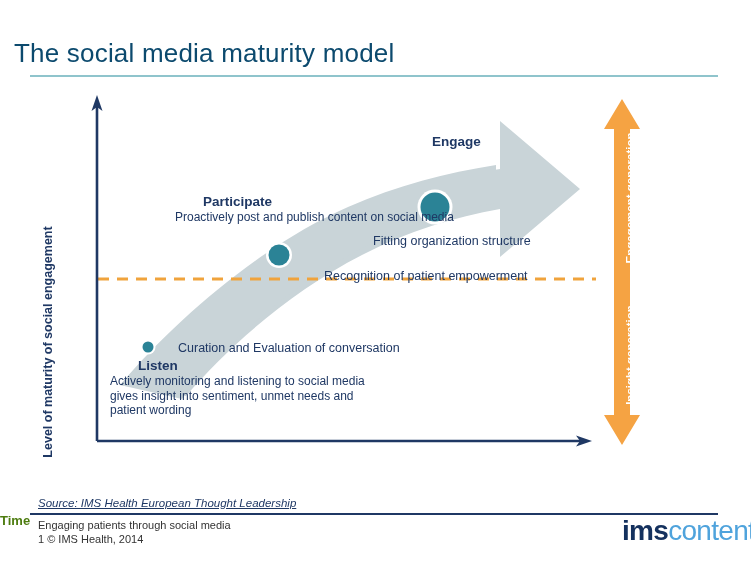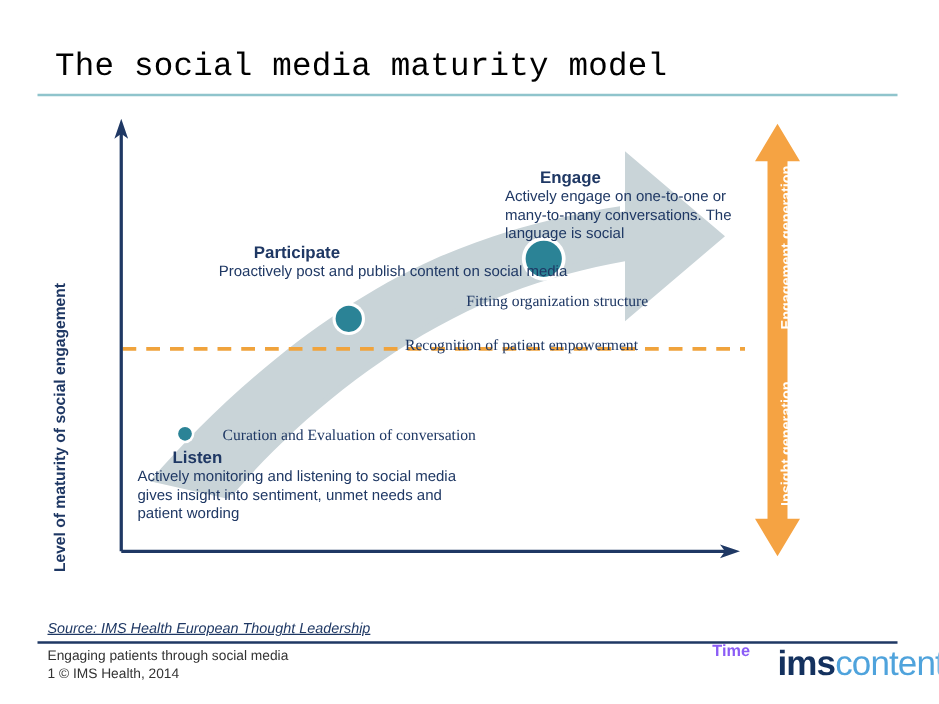--- a/index.html
+++ b/index.html
@@ -7,23 +7,23 @@
     width:751px;height:563px;
     background:#ffffff;
     font-family:"Liberation Sans", sans-serif;
     overflow:hidden;
     position:relative;
   }
   .slide{position:absolute;left:0;top:0;width:751px;height:563px;}
 
   
   .title{
-    position:absolute;left:44px;top:38px;
-    font-size:26px;color:#000000;
-    font-family:Liberation Mono, monospace;
+    position:absolute;left:14px;top:38px;
+    font-size:26px;color:#0c4a6e;
+    font-family:Liberation Sans, sans-serif;
     letter-spacing:0.2px;
     white-space:nowrap;
   }
   .title-rule{
     position:absolute;left:30px;top:75px;width:688px;height:2px;
     background:#8FC4CC;
   }
 
   
   .chart{position:absolute;left:0;top:85px;width:751px;height:380px;}
@@ -33,30 +33,30 @@
     position:absolute;left:-82px;top:250px;
     width:260px;text-align:center;
     transform:rotate(-90deg);
     transform-origin:center center;
     font-weight:bold;font-size:12.5px;color:#1F3864;
     font-family:"Liberation Sans", sans-serif;
     white-space:nowrap;
   }
   .xaxis-title{
     position:absolute;left:0;top:428px;width:600px;
-    text-align:right;font-weight:bold;font-size:13px;color:#8b5cf6;
+    text-align:left;font-weight:bold;font-size:13px;color:#4d7c0f;
     font-family:"Liberation Sans", sans-serif;
   }
 
   .blk{position:absolute;color:#1F3864;font-size:12px;line-height:14.5px;
        font-family:"Liberation Sans", sans-serif;}
   .blk .h{font-weight:bold;font-size:13.5px;line-height:17px;display:block;padding-left:28px;}
 
   .mid-note{position:absolute;color:#1F3864;font-size:12.5px;
-            font-family:Liberation Serif, serif;white-space:nowrap;}
+            font-family:Liberation Sans, sans-serif;white-space:nowrap;}
 
   
   .ogen{
     position:absolute;
     color:#ffffff;font-weight:bold;font-size:11.5px;
     font-family:"Liberation Sans", sans-serif;
     transform:rotate(-90deg);
     transform-origin:center center;
     white-space:nowrap;text-align:center;
   }
@@ -153,21 +153,20 @@
       <span>Proactively post and publish content on social media</span>
     </div>
 
     <div class="blk" style="left:110px;top:272px;width:275px;">
       <span class="h">Listen</span>
       <span>Actively monitoring and listening to social media gives insight into sentiment, unmet needs and patient wording</span>
     </div>
 
     <div class="blk" style="left:404px;top:48px;width:210px;">
       <span class="h">Engage</span>
-      <span>Actively engage on one-to-one or many-to-many conversations. The language is social</span>
     </div>
 
     <div class="mid-note" style="left:178px;top:256px;">Curation and Evaluation of conversation</div>
     <div class="mid-note" style="left:283px;top:184px;margin-left:41px;">Recognition of patient empowerment</div>
     <div class="mid-note" style="left:373px;top:149px;">Fitting organization structure</div>
 
     <div class="ogen" style="left:545px;top:107px;width:170px;">Engagement generation</div>
     <div class="ogen" style="left:557px;top:264px;width:146px;">Insight generation</div>
   </div>
 

